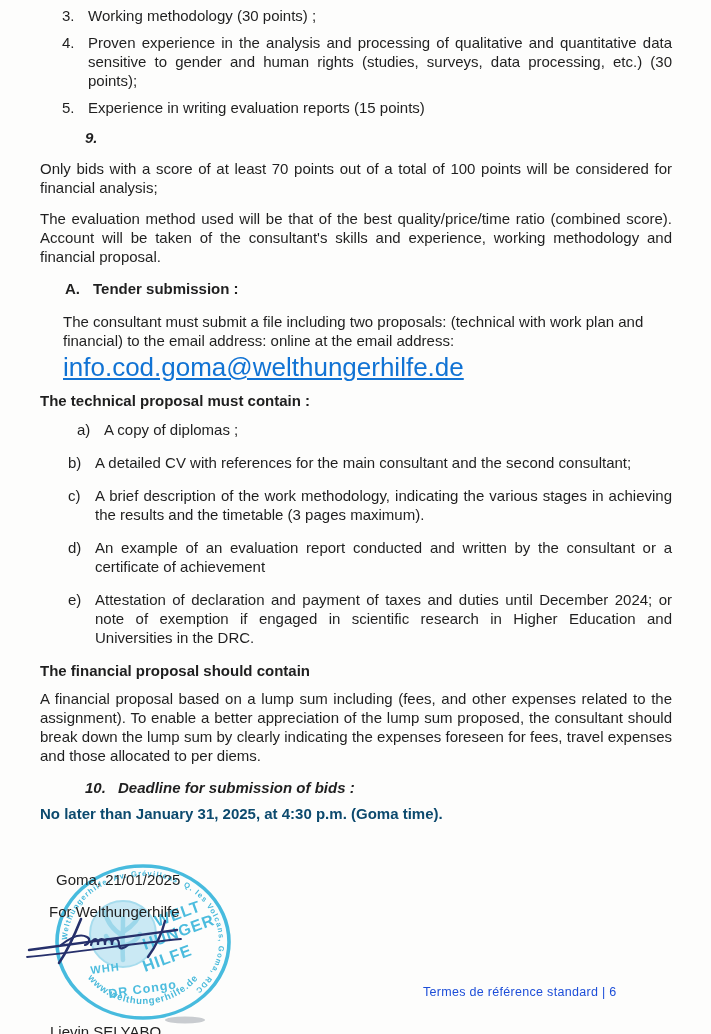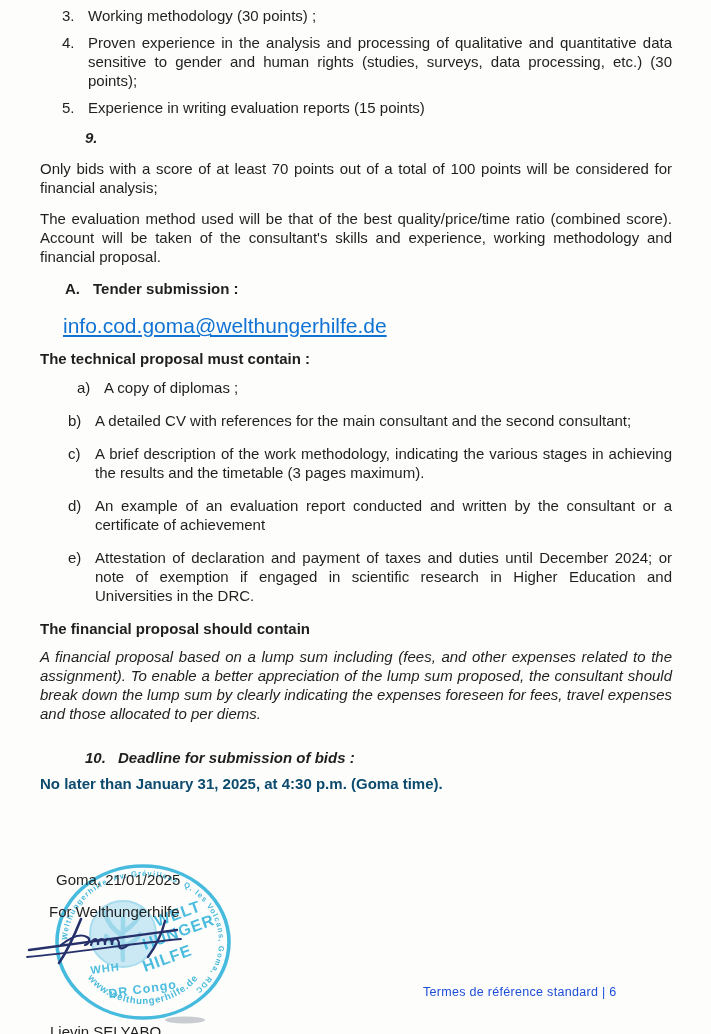--- a/index.html
+++ b/index.html
@@ -24,21 +24,21 @@
   .alpha .li-num{width:27px;}
   .h-sec{display:flex;font-weight:bold;font-style:italic;padding-left:45px;margin:11px 0 12px;}
   .h-sec .li-num{width:33px;flex:none;}
   .h-a{display:flex;font-weight:bold;padding-left:25px;margin:12px 0 14px;}
   .h-a .li-num{width:28px;flex:none;}
   .h-bold{font-weight:bold;margin:0 0 10px;}
   .indent{padding-left:23px;}
   .subm{max-width:585px;margin-bottom:4px;}
   .email-line{margin:2px 0 10px;}
   .email{
-    font-size:21px;line-height:27px;
+    font-size:26px;line-height:27px;
     text-decoration:underline;
   }
   .other .lbl{font-weight:bold;text-decoration:underline;}
   .deadline{font-weight:bold;margin:6px 0 0;}
   .abs{position:absolute;}
   .footer{font-size:12.5px;letter-spacing:.3px;}
   .sig-svg,.stamp-svg{display:block;}
 </style>
 </head>
 <body>
@@ -65,20 +65,21 @@
   </div>
 
   <p class="p">Only bids with a score of at least 70 points out of a total of 100 points will be considered for financial analysis;</p>
   <p class="p" style="margin-bottom:13px;">The evaluation method used will be that of the best quality/price/time ratio (combined score). Account will be taken of the consultant's skills and experience, working methodology and financial proposal.</p>
 
   <div class="h-a">
     <span class="li-num">A.</span>
     <span>Tender submission :</span>
   </div>
 
+  <p class="p noj indent subm">The consultant must submit a file including two proposals: (technical with work plan and financial) to the email address: online at the email address:</p>
 
   <p class="email-line indent">
     <a class="email" href="#" style="color: rgb(17, 115, 212);">info.cod.goma@welthungerhilfe.de</a>
   </p>
 
   <p class="h-bold">The technical proposal must contain :</p>
 
   <div class="alpha">
     <div class="li" style="padding-left:37px;">
       <span class="li-num">a)</span>
@@ -97,21 +98,21 @@
       <span class="li-txt">An example of an evaluation report conducted and written by the consultant or a certificate of achievement</span>
     </div>
     <div class="li">
       <span class="li-num">e)</span>
       <span class="li-txt">Attestation of declaration and payment of taxes and duties until December 2024; or note of exemption if engaged in scientific research in Higher Education and Universities in the DRC.</span>
     </div>
   </div>
 
   <p class="h-bold" style="margin-top:4px;margin-bottom:9px;">The financial proposal should contain</p>
 
-  <p class="p" style="margin-bottom:25px;font-style:italic;">A financial proposal based on a lump sum including (fees, and other expenses related to the assignment). To enable a better appreciation of the lump sum proposed, the consultant should break down the lump sum by clearly indicating the expenses foreseen for fees, travel expenses and those allocated to per diems.</p>
+  <p class="p" style="margin-bottom:13px;">A financial proposal based on a lump sum including (fees, and other expenses related to the assignment). To enable a better appreciation of the lump sum proposed, the consultant should break down the lump sum by clearly indicating the expenses foreseen for fees, travel expenses and those allocated to per diems.</p>
 
 
   <div class="h-sec" style="margin-top:5px;margin-bottom:7px;">
     <span class="li-num">10.</span>
     <span>Deadline for submission of bids :</span>
   </div>
 
   <p class="deadline" style="color:#0c4a6e;">No later than January 31, 2025, at 4:30 p.m. (Goma time).</p>
 
   <svg class="abs stamp-svg" style="left:53px;top:862px;z-index:1;" width="180" height="172" viewBox="0 0 180 172">

